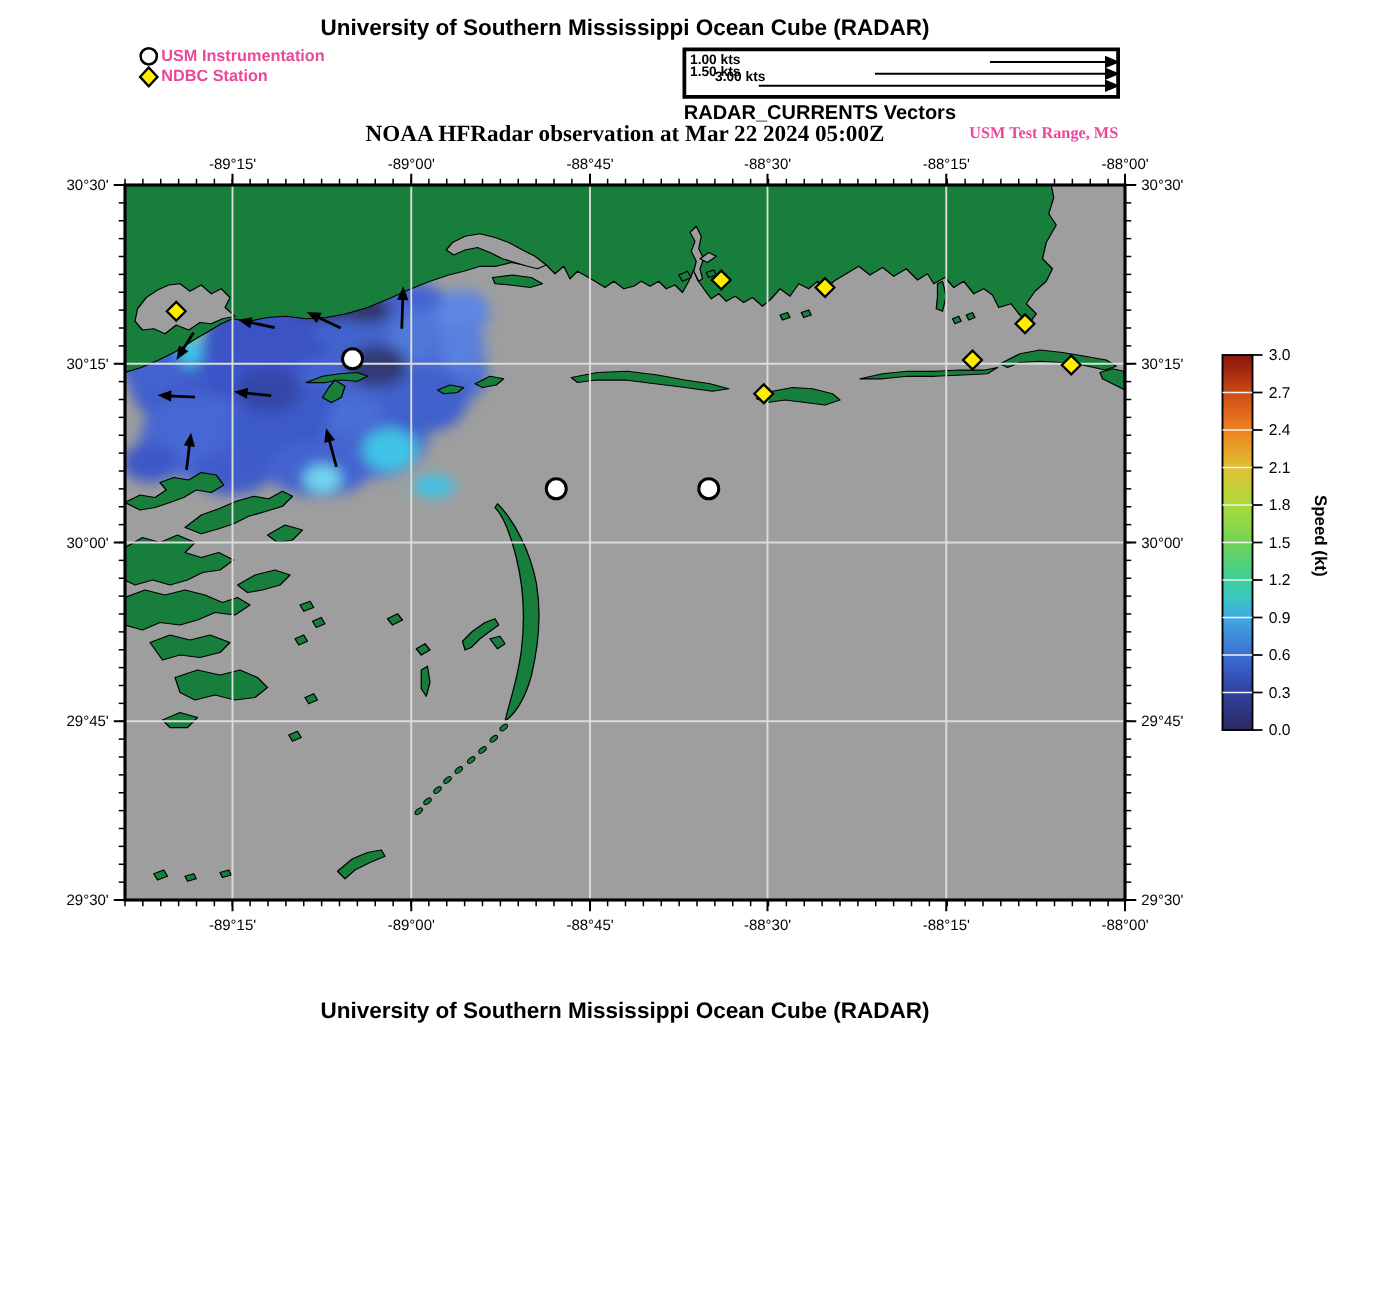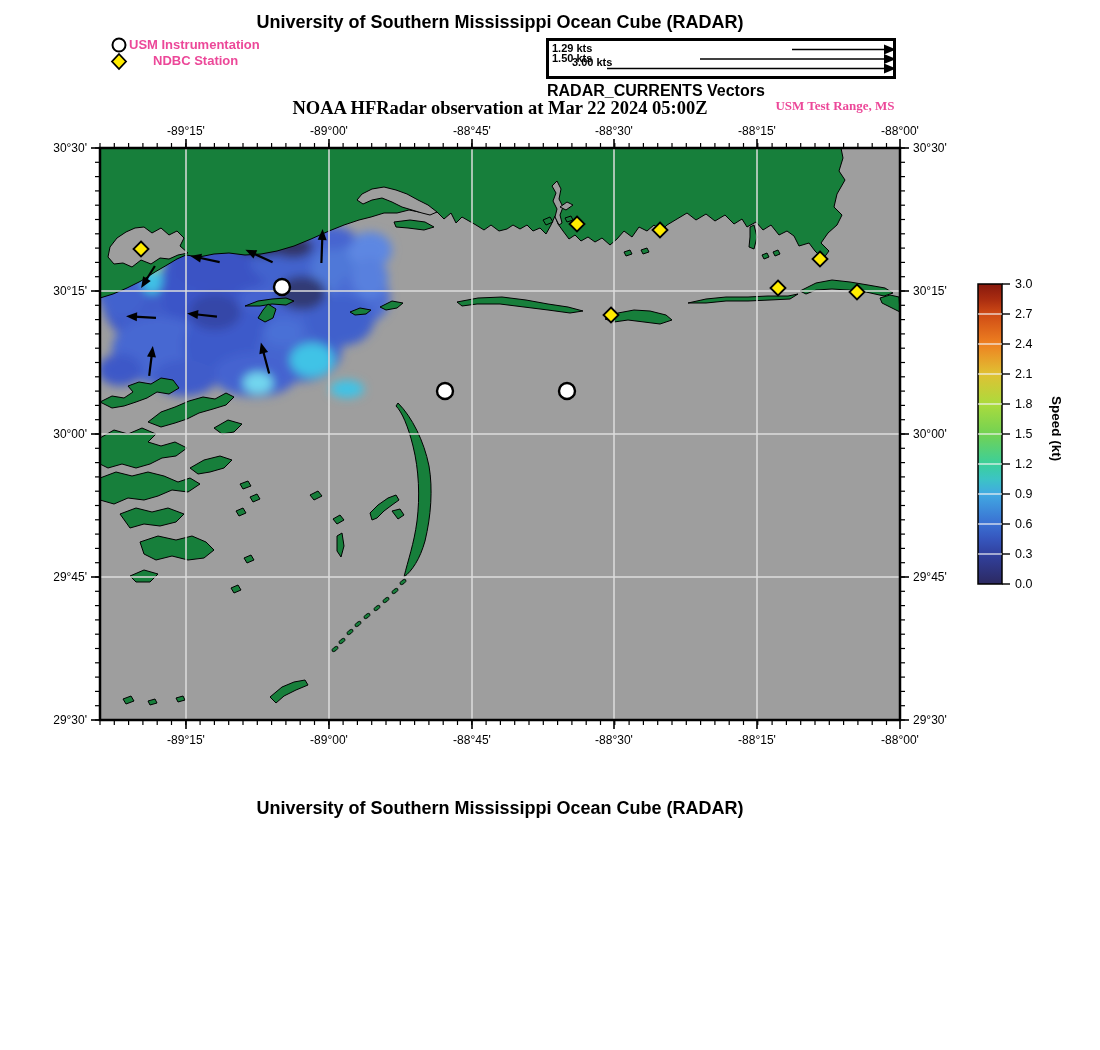--- a/index.html
+++ b/index.html
@@ -4,21 +4,21 @@
 <style>
   html,body{margin:0;padding:0;background:#ffffff;}
   body{width:1100px;height:1050px;position:relative;font-family:"Liberation Sans",sans-serif;}
   .abs{position:absolute;}
   #map-svg{position:absolute;left:0;top:0;z-index:1;}
   .overlay{z-index:2;}
   .hdr-title{left:0;top:12px;width:1000px;text-align:center;font-size:18px;font-weight:bold;color:#000;}
   .footer-title{left:0;top:798px;width:1000px;text-align:center;font-size:18px;font-weight:bold;color:#000;}
   .legend-label{left:129px;font-size:13px;font-weight:bold;color:#ec4899;}
   .legend-label.l1{top:37px;}
-  .legend-label.l2{top:53px;margin-left:24px;}
+  .legend-label.l2{top:53px;}
   .scale-box{left:546px;top:38px;width:344px;height:35px;border:3px solid #000;background:transparent;}
   .scale-label{left:552px;font-size:11px;font-weight:bold;color:#000;line-height:10px;}
   .sl1{top:43px;} .sl2{top:53px;} .sl3{top:57px;margin-left:20px;}
   .scale-caption{left:547px;top:82px;font-size:16px;font-weight:bold;color:#000;}
   .subtitle{left:0;top:98px;width:1000px;text-align:center;font-size:18.5px;font-weight:bold;
             font-family:Liberation Serif, serif;color:#000;}
   .region-label{left:760px;top:98px;width:150px;text-align:center;font-size:13px;font-weight:bold;
             font-family:"Liberation Serif",serif;color:#ec4899;}
   #map-svg text{font-family:"Liberation Sans",sans-serif;font-size:12px;fill:#000;}
   #map-svg text.cb-label{font-size:12.5px;}
@@ -483,19 +483,19 @@
   <g id="g-legendmarks">
     <circle cx="119" cy="45" r="6.5" fill="#ffffff" stroke="#000" stroke-width="2"></circle>
     <path d="M119,54 L126,61.5 L119,69 L112,61.5 Z" fill="#ffec00" stroke="#000" stroke-width="1.8"></path>
   </g>
 </svg>
 
 <div class="abs overlay hdr-title">University of Southern Mississippi Ocean Cube (RADAR)</div>
 <div class="abs overlay legend-label l1">USM Instrumentation</div>
 <div class="abs overlay legend-label l2">NDBC Station</div>
 <div class="abs overlay scale-box"></div>
-<div class="abs overlay scale-label sl1">1.29 kts</div>
+<div class="abs overlay scale-label sl1">1.00 kts</div>
 <div class="abs overlay scale-label sl2">1.50 kts</div>
 <div class="abs overlay scale-label sl3">3.00 kts</div>
 <div class="abs overlay scale-caption">RADAR_CURRENTS Vectors</div>
 <div class="abs overlay subtitle">NOAA HFRadar observation at Mar 22 2024 05:00Z</div>
 <div class="abs overlay region-label">USM Test Range, MS</div>
 <div class="abs overlay footer-title">University of Southern Mississippi Ocean Cube (RADAR)</div>
 
 </body></html>

